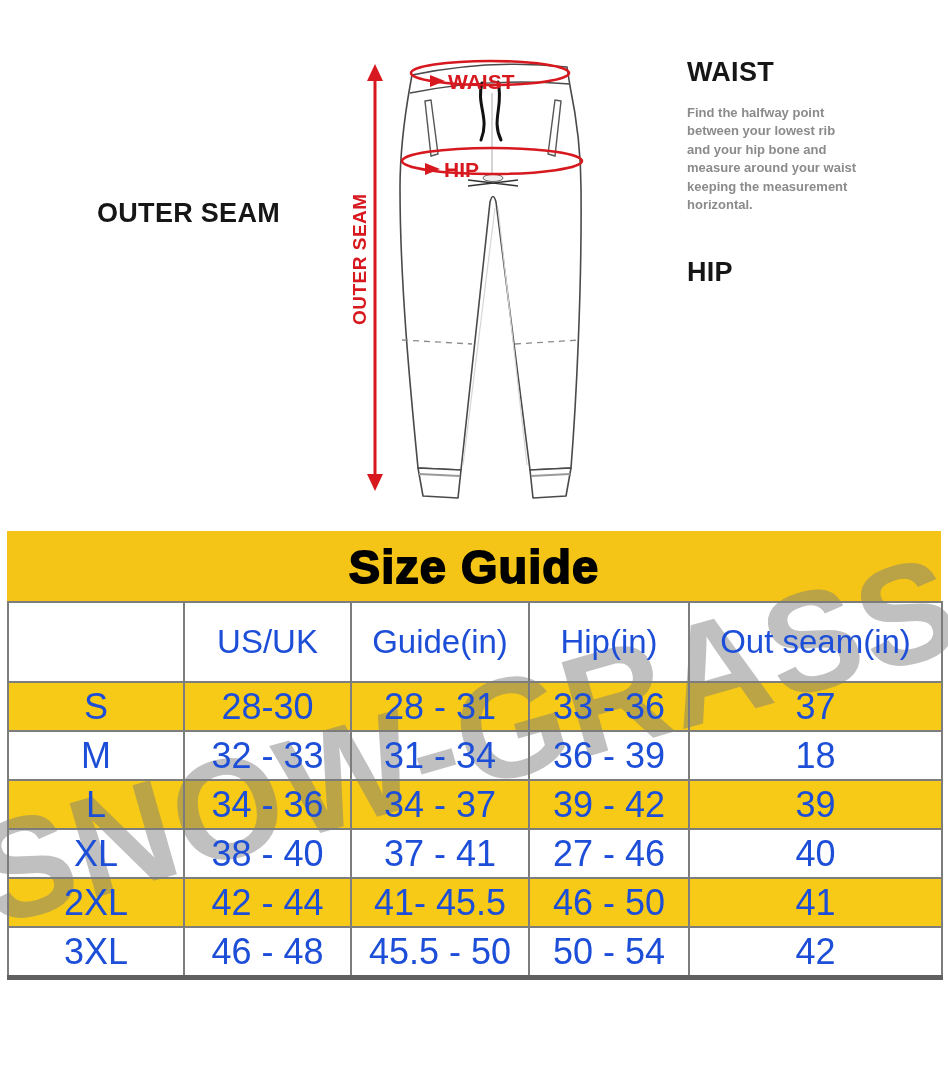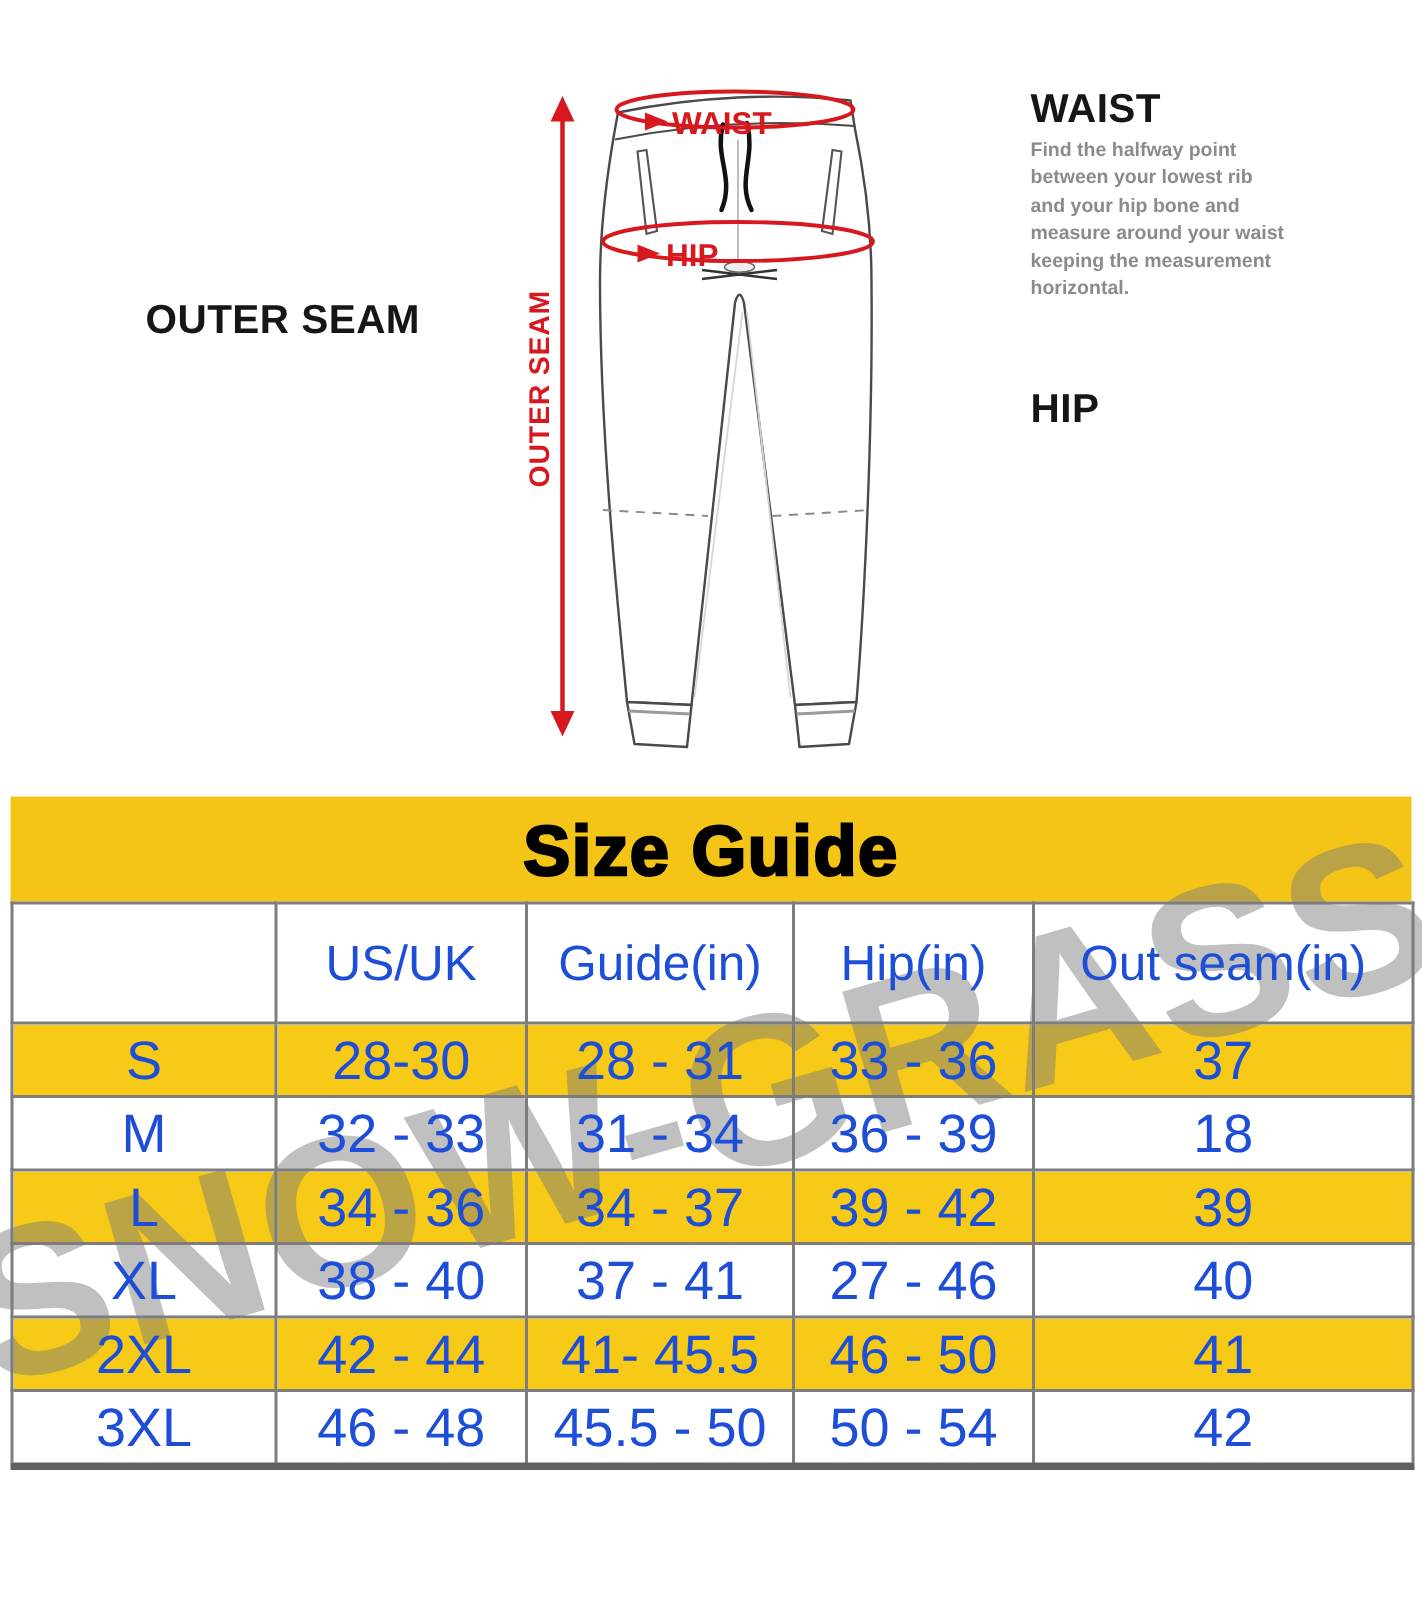--- a/index.html
+++ b/index.html
@@ -3,21 +3,21 @@
 <meta charset="utf-8">
 <style>
   html,body{margin:0;padding:0;background:#fff;}
   .canvas{
     position:relative;width:948px;height:1080px;background:#fff;
     font-family:"Liberation Sans",sans-serif;overflow:hidden;
   }
   
   .note{position:absolute;}
   .note h2{margin:0;font-size:27px;font-weight:bold;color:#161616;letter-spacing:.3px;}
-  .note p{margin:3px 0 0;font-size:13px;font-weight:bold;color:#8b8b8b;line-height:1.42;white-space:pre-line;}
+  .note p{margin:16px 0 0;font-size:13px;font-weight:bold;color:#8b8b8b;line-height:1.42;white-space:pre-line;}
   #note-outer{left:97px;top:198px;width:225px;}
   #note-waist{left:687px;top:57px;width:235px;}
   #note-hip{left:687px;top:257px;width:235px;}
   
   #pants-svg{position:absolute;left:330px;top:20px;width:350px;height:500px;}
   
   .table-wrap{position:absolute;left:7px;top:531px;width:934px;}
   .title-band{
     height:70px;display:flex;align-items:center;justify-content:center;
     font-size:47px;font-weight:bold;color:#000;-webkit-text-stroke:1.8px #000;letter-spacing:1px;

